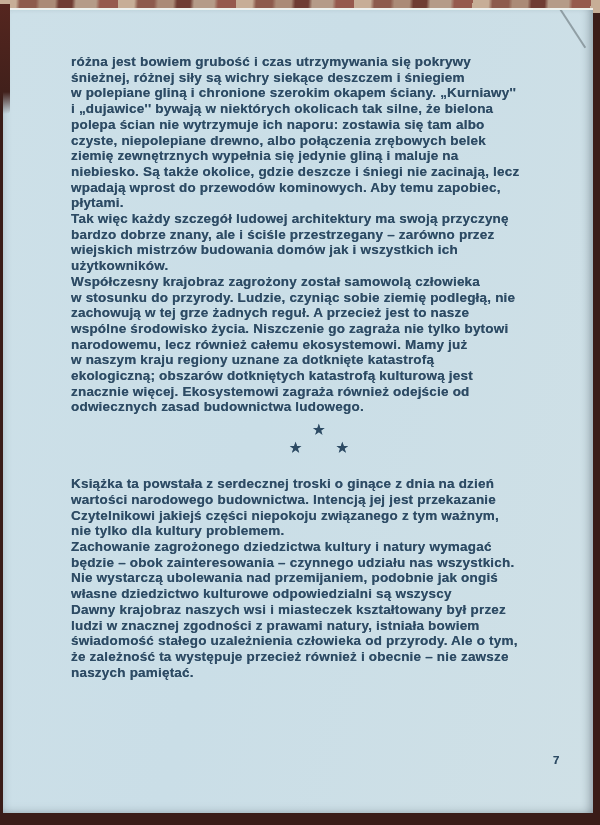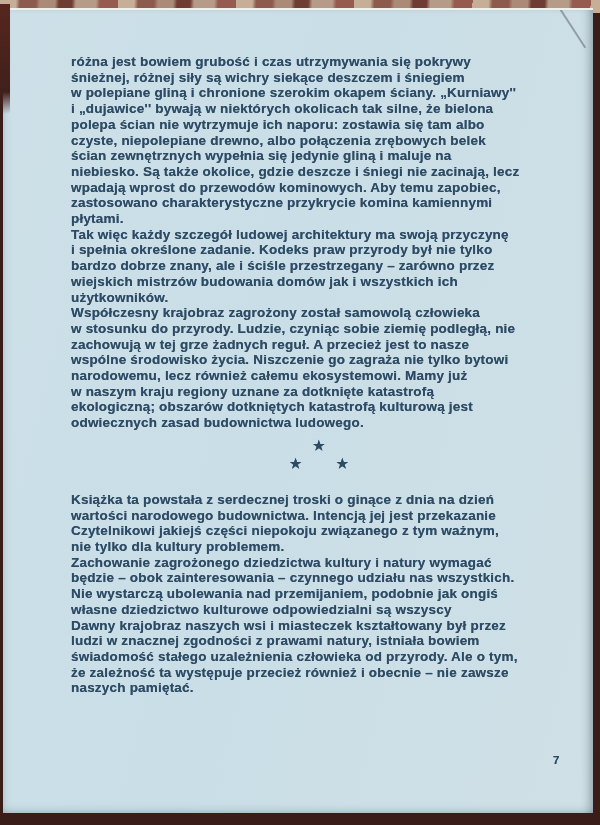--- a/index.html
+++ b/index.html
@@ -63,41 +63,40 @@
   <div class="page">
     <div class="crease"></div>
     <div class="text-block">
         <div>
           <div class="line">różna jest bowiem grubość i czas utrzymywania się pokrywy</div>
           <div class="line">śnieżnej, różnej siły są wichry siekące deszczem i śniegiem</div>
           <div class="line">w polepiane gliną i chronione szerokim okapem ściany. „Kurniawy''</div>
           <div class="line">i „dujawice'' bywają w niektórych okolicach tak silne, że bielona</div>
           <div class="line">polepa ścian nie wytrzymuje ich naporu: zostawia się tam albo</div>
           <div class="line">czyste, niepolepiane drewno, albo połączenia zrębowych belek</div>
-          <div class="line">ścian zewnętrznych wypełnia się jedynie gliną i maluje na</div>
+          <div class="line">ziemię zewnętrznych wypełnia się jedynie gliną i maluje na</div>
           <div class="line">niebiesko. Są także okolice, gdzie deszcze i śniegi nie zacinają, lecz</div>
           <div class="line">wpadają wprost do przewodów kominowych. Aby temu zapobiec,</div>
-          <div class="line">zastosowano charakterystyczne przykrycie komina kamiennymi</div>
           <div class="line">płytami.</div>
         </div>
         <div>
           <div class="line">Tak więc każdy szczegół ludowej architektury ma swoją przyczynę</div>
-          <div class="line">i spełnia określone zadanie. Kodeks praw przyrody był nie tylko</div>
           <div class="line">bardzo dobrze znany, ale i ściśle przestrzegany – zarówno przez</div>
           <div class="line">wiejskich mistrzów budowania domów jak i wszystkich ich</div>
           <div class="line">użytkowników.</div>
         </div>
         <div>
           <div class="line">Współczesny krajobraz zagrożony został samowolą człowieka</div>
           <div class="line">w stosunku do przyrody. Ludzie, czyniąc sobie ziemię podległą, nie</div>
           <div class="line">zachowują w tej grze żadnych reguł. A przecież jest to nasze</div>
           <div class="line">wspólne środowisko życia. Niszczenie go zagraża nie tylko bytowi</div>
           <div class="line">narodowemu, lecz również całemu ekosystemowi. Mamy już</div>
           <div class="line">w naszym kraju regiony uznane za dotknięte katastrofą</div>
           <div class="line">ekologiczną; obszarów dotkniętych katastrofą kulturową jest</div>
+          <div class="line">znacznie więcej. Ekosystemowi zagraża również odejście od</div>
           <div class="line">odwiecznych zasad budownictwa ludowego.</div>
         </div>
         <div class="stars-divider">
           <div class="star-row-top"><span>★</span></div>
           <div class="star-row-bottom">
             <span>★</span>
             <span>★</span>
           </div>
         </div>
         <div>

